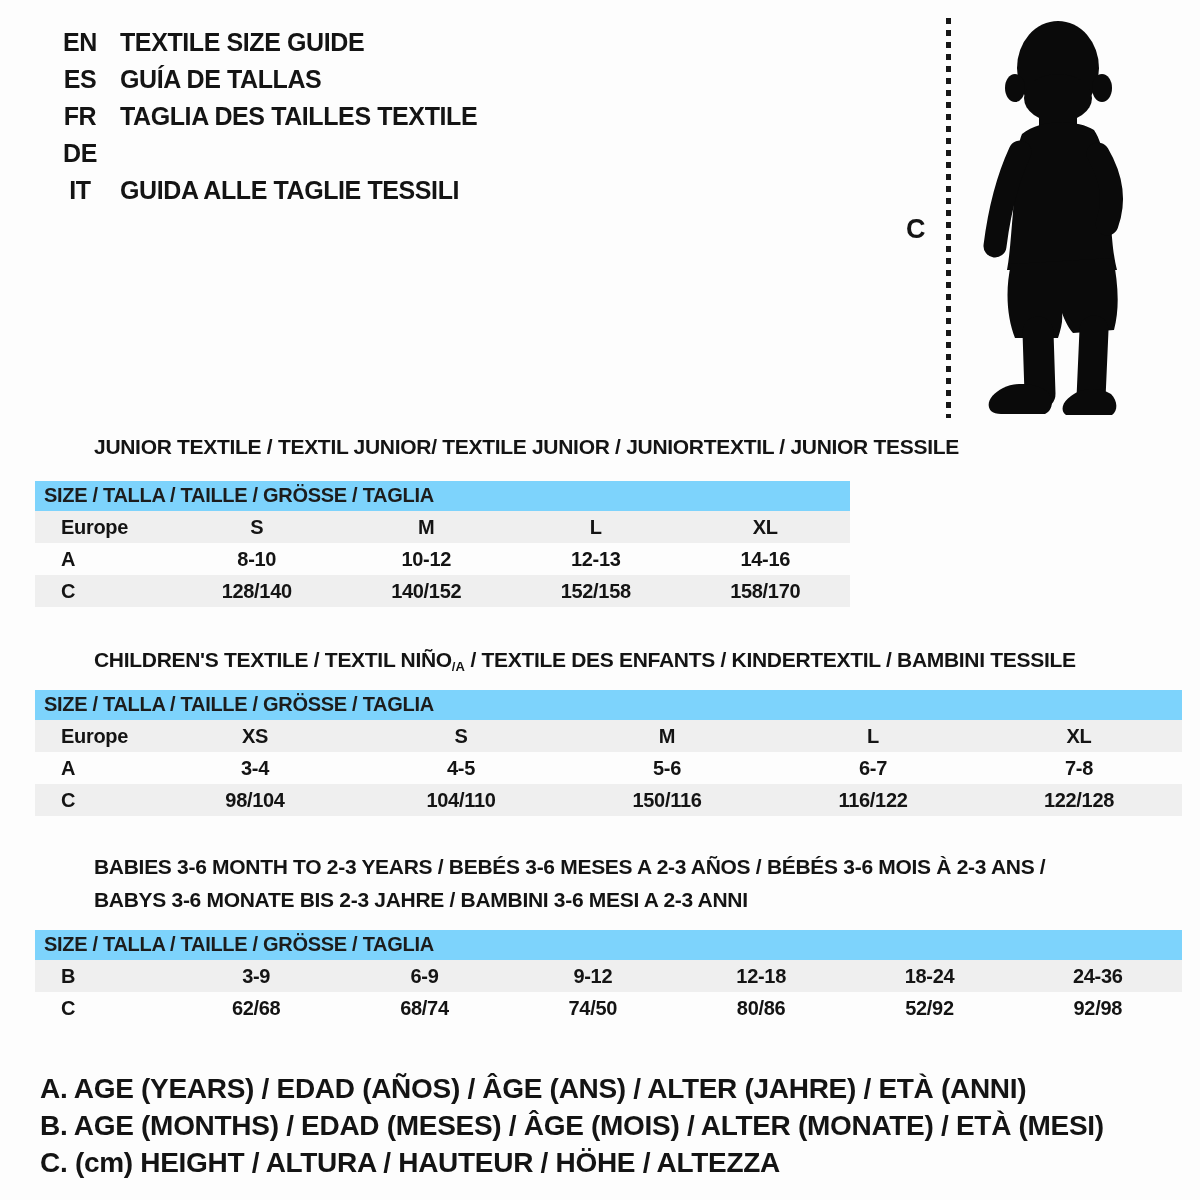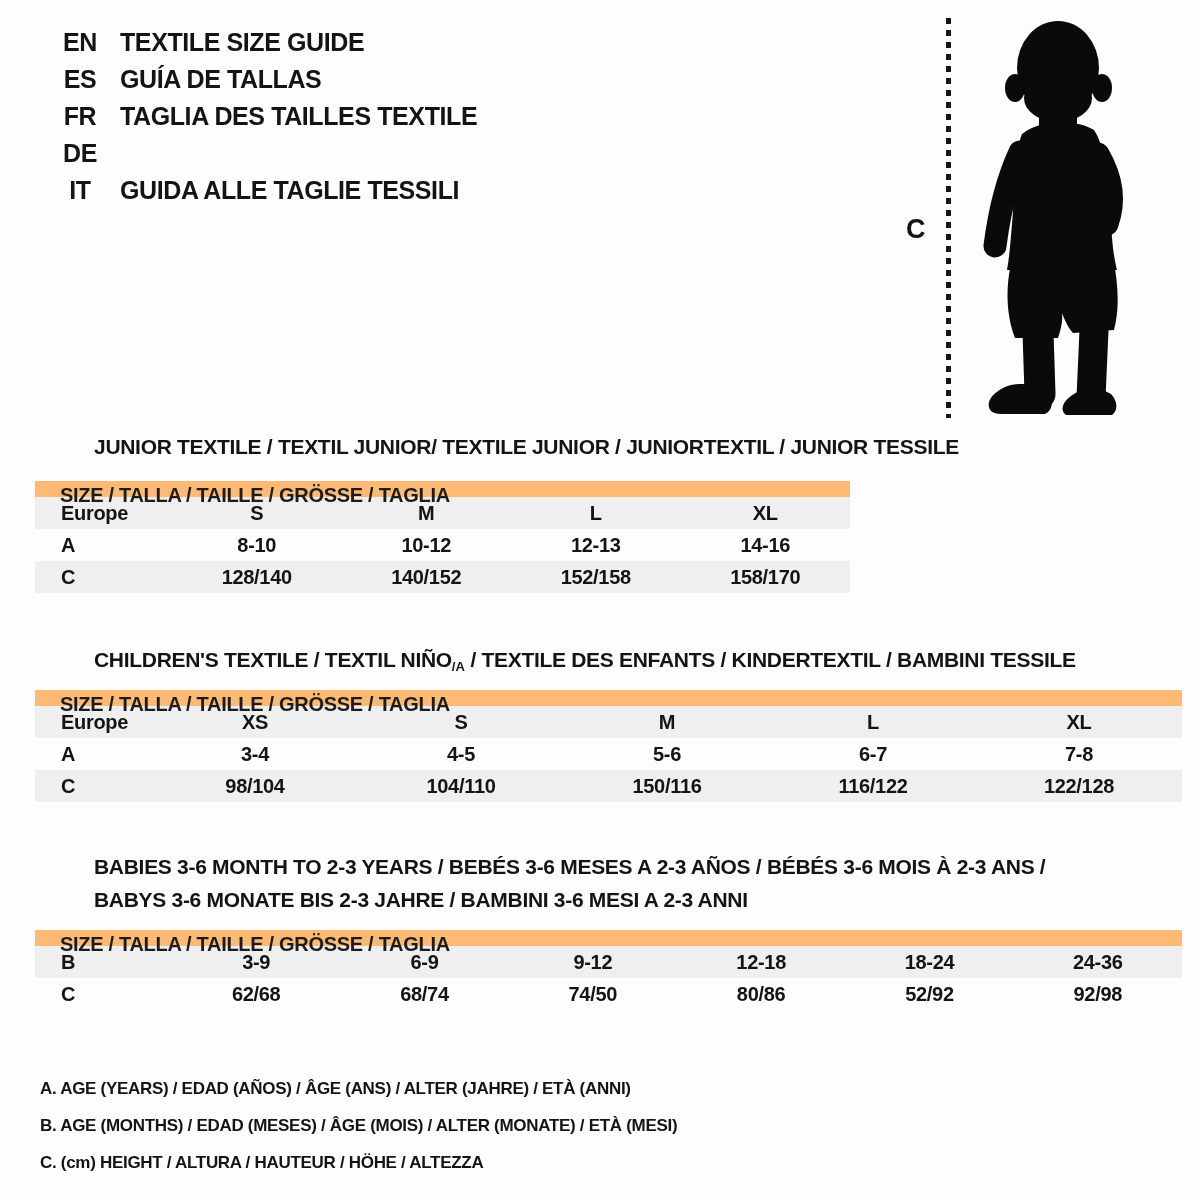--- a/index.html
+++ b/index.html
@@ -22,31 +22,31 @@
     background:repeating-linear-gradient(to bottom,#161616 0px,#161616 6px,transparent 6px,transparent 12px);
   }
   .measure-label{position:absolute;left:906px;top:214px;font-size:27px;}
   .silhouette{position:absolute;left:965px;top:16px;}
   
   .sec-title{position:absolute;left:47px;font-size:21px;letter-spacing:-0.3px;line-height:33px;white-space:nowrap;margin-left:47px;}
   .sub{font-size:13px;position:relative;top:4px;letter-spacing:0;}
   
   .tbl{position:absolute;left:35px;font-size:20px;letter-spacing:-0.3px;}
   .tbl-head{
-    background:#fdba74;height:16px;line-height:28px;
-    padding-left:25px;color:#1c1c1c;
+    background:#7dd3fc;height:30px;line-height:28px;
+    padding-left:9px;color:#1c1c1c;
   }
   .trow{display:flex;height:32px;align-items:center;padding-left:17px;}
   .trow:nth-child(even){background:#efefef;}
   .tlabel{padding-left:9px;flex:0 0 auto;}
   .tcell{flex:1 1 0;text-align:center;}
   .w120 .tlabel{width:111px;}  
   .w100 .tlabel{width:91px;}   
   
-  .legend{position:absolute;left:40px;top:1070px;font-size:17px;line-height:37px;letter-spacing:-0.3px;}
+  .legend{position:absolute;left:40px;top:1070px;font-size:28px;line-height:37px;letter-spacing:-0.3px;}
 </style>
 </head>
 <body>
 
 <div class="page">
 
   <div class="langs">
     <div class="lang-row">
       <span class="lang-code">EN</span>
       <span>TEXTILE SIZE GUIDE</span>

